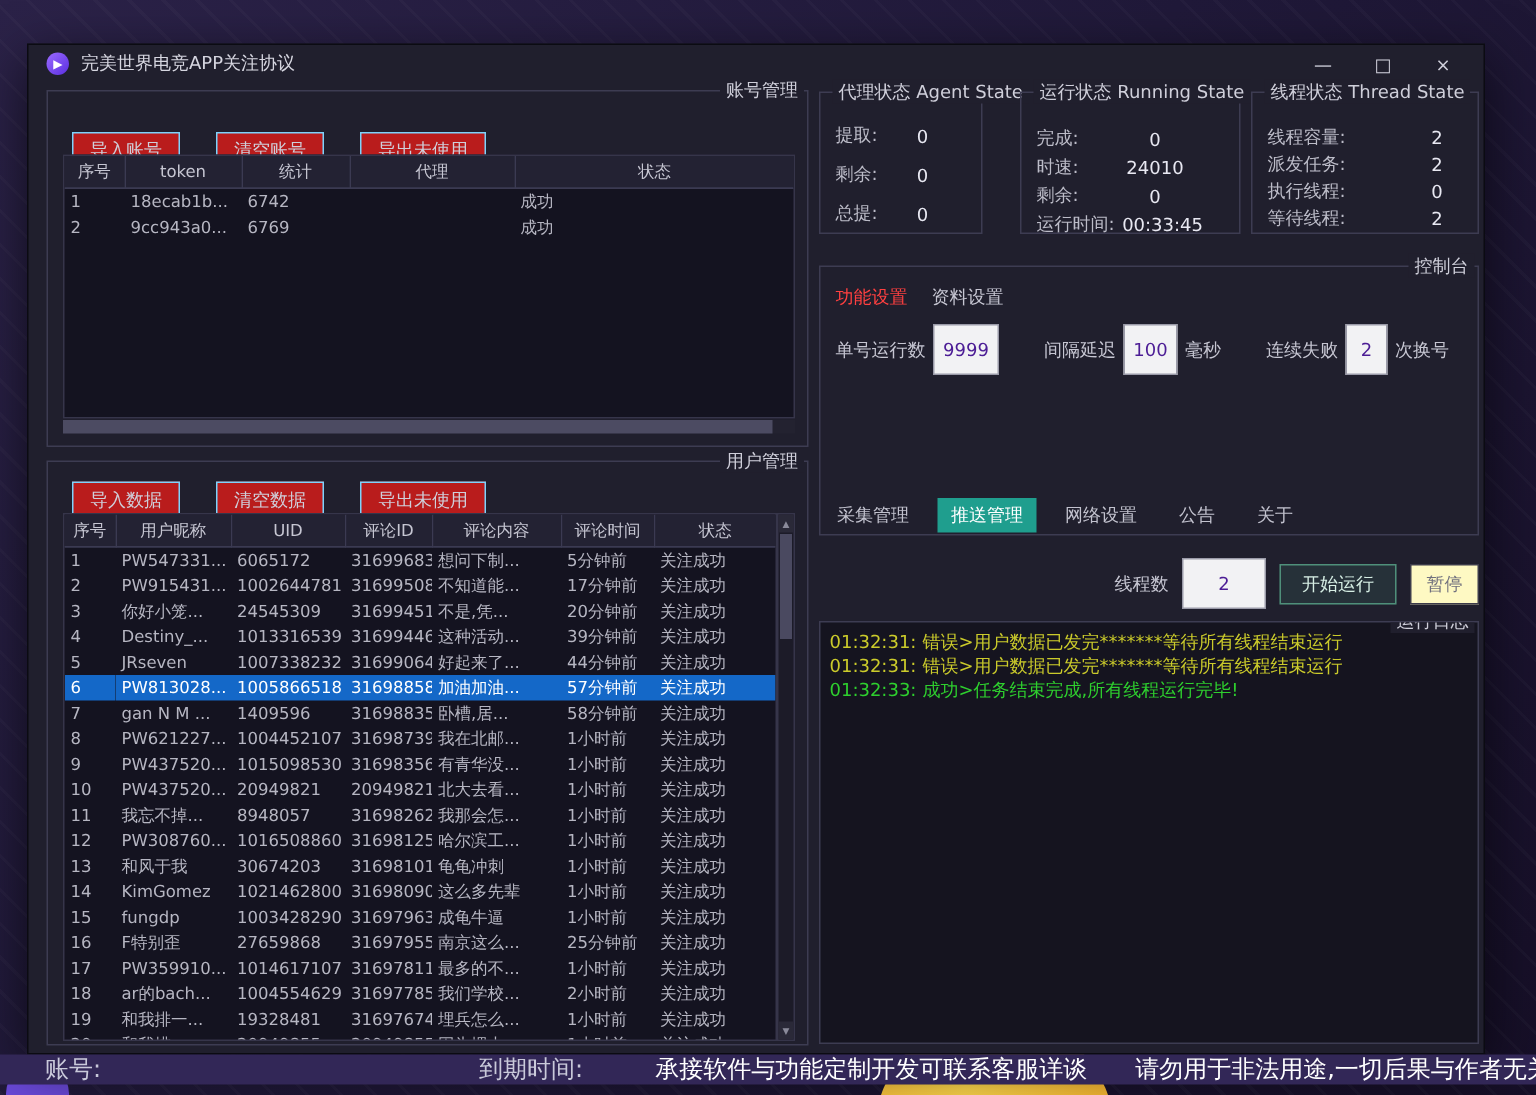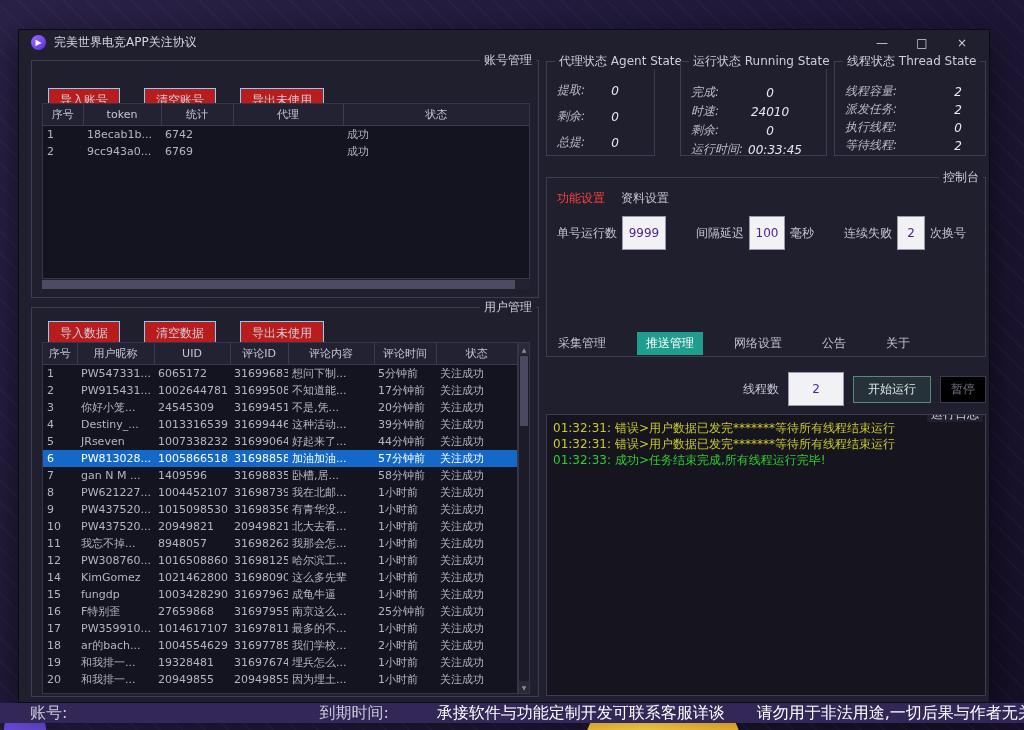--- a/index.html
+++ b/index.html
@@ -57,21 +57,21 @@
 
   .user-group { left:12px; top:277px; width:508px; height:390px; }
   .user-table { left:10px; top:34px; width:476px; height:352px; }
   .vscroll { position:absolute; left:486px; top:34px; width:12px; height:352px; background:#1c1b28; border:1px solid #36354a; }
   .vs-arrow { height:12px; display:flex; align-items:center; justify-content:center; font-size:6px; color:#8a8a9a; background:#2a2938; }
   .vs-arrow.down { position:absolute; bottom:0; left:0; right:0; }
   .vs-thumb { position:absolute; left:1px; right:1px; top:13px; height:70px; background:#4a4960; }
 
   
   .state-box { height:95px; }
-  .state-rows { display:flex; flex-direction:column;font-style:italic; }
+  .state-rows { display:flex; flex-direction:column; }
   .state-row { display:flex; justify-content:space-between; align-items:center; height:17px; padding-left:10px; font-size:12px; }
   .s-label { color:#bcbcc8; white-space:nowrap; }
   .s-value { color:#e8e8f2; text-align:center; white-space:nowrap; }
   .agent-box { left:527px; top:31px; width:109px; }
   .agent-box .state-rows { padding-top:20px; gap:9px; }
   .agent-box .state-row { padding-right:30px; }
   .agent-box .s-value { min-width:60px; }
   .running-box { left:661px; top:31px; width:147px; }
   .running-box .state-rows { padding-top:22px; gap:2px; }
   .running-box .state-row { padding-right:24px; }
@@ -84,29 +84,29 @@
   
   .console-box { left:527px; top:147px; width:440px; height:180px; }
   .console-tabs { position:absolute; left:10px; top:12px; display:flex; gap:16px; }
   .console-tab { font-size:12px; color:#c6c6d2; cursor:pointer; white-space:nowrap; }
   .console-tab.tab-red { color:#ff4040; }
   .settings-row { position:absolute; left:10px; top:38px; display:flex; align-items:center; gap:30px; }
   .setting { display:flex; align-items:center; gap:5px; white-space:nowrap; }
   .num-input { height:20px; border:1px solid #9a9aa8; background:#f2f2f4; color:#4c1d95;
     font-size:12px; text-align:center; font-family:inherit; padding:16px 2px; }
   .w44 { width:44px; } .w36 { width:36px; } .w28 { width:28px; }
-  .nav-tabs { position:absolute; left:2px; top:154px; display:flex; align-items:center; gap:22px; }
+  .nav-tabs { position:absolute; left:2px; top:154px; display:flex; align-items:center; gap:10px; }
   .nav-tab { padding:3px 9px; font-size:12px; color:#c2c2ce; cursor:pointer; white-space:nowrap; }
   .nav-tab.active { background:#1f9e8e; color:#ffffff; }
 
   .thread-row { position:absolute; left:527px; top:342px; width:440px; display:flex;
     justify-content:flex-end; align-items:center; gap:9px; }
   .thread-input { width:56px; height:22px; }
   .start-btn { border:1px solid #4f8f7a; background:#263139; color:#d6eee4; padding:4px 14px; }
-  .pause-btn { border:1px solid #3c3b4a; background:#000000; color:#70707e; padding:4px 10px; }
+  .pause-btn { border:1px solid #3c3b4a; background:#fef9c3; color:#70707e; padding:4px 10px; }
 
   
   .log-box { position:absolute; left:527px; top:384px; width:440px; height:282px;
     background:#15141f; border:1px solid #3d3c52; padding:6px 6px; overflow:hidden; }
   .log-lines { display:flex; flex-direction:column; gap:1px; }
   .log-line { font-size:12px; line-height:15px; white-space:nowrap; overflow:hidden; }
   .log-line.warn { color:#cbcb2b; }
   .log-line.ok { color:#2ecf2e; }
   .log-time { margin-right:4px; }
 
@@ -334,20 +334,29 @@
               <tr>
                 <td>12</td>
                 <td>PW308760...</td>
                 <td>1016508860</td>
                 <td>31698125</td>
                 <td>哈尔滨工...</td>
                 <td>1小时前</td>
                 <td>关注成功</td>
               </tr>
 
+              <tr>
+                <td>13</td>
+                <td>和风于我</td>
+                <td>30674203</td>
+                <td>31698101</td>
+                <td>龟龟冲刺</td>
+                <td>1小时前</td>
+                <td>关注成功</td>
+              </tr>
 
               <tr>
                 <td>14</td>
                 <td>KimGomez</td>
                 <td>1021462800</td>
                 <td>31698090</td>
                 <td>这么多先辈</td>
                 <td>1小时前</td>
                 <td>关注成功</td>
               </tr>

